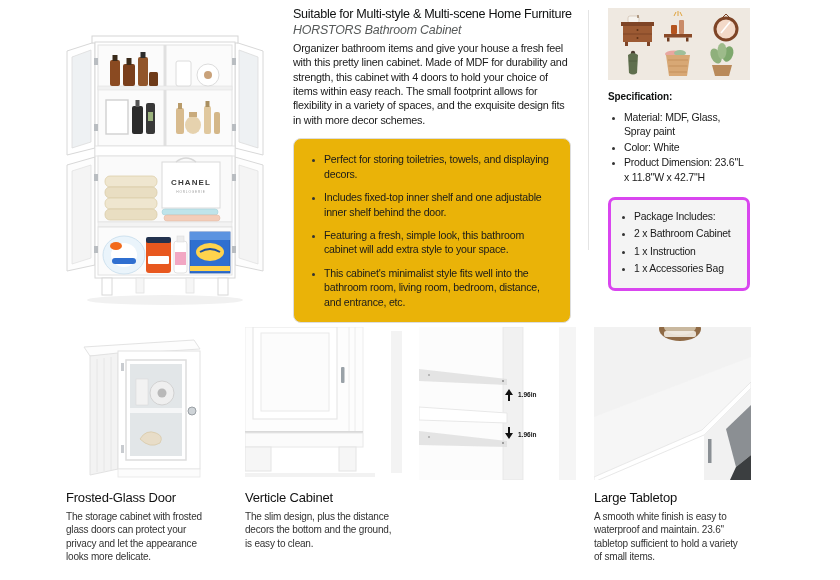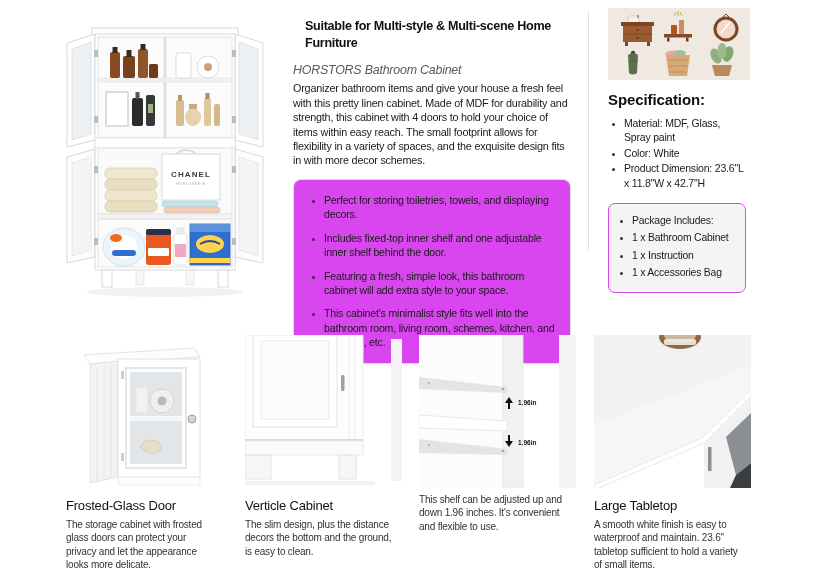--- a/index.html
+++ b/index.html
@@ -4,58 +4,58 @@
 <style>
   html,body{margin:0;padding:0;}
   body{
     width:840px;height:580px;position:relative;background:#ffffff;
     font-family:"Liberation Sans", sans-serif;color:#0f1111;overflow:hidden;
     -webkit-font-smoothing:antialiased;
   }
   .abs{position:absolute;}
 
   
-  #hero-image{left:50px;top:16px;width:230px;height:285px;}
+  #hero-image{left:50px;top:24px;width:230px;height:285px;}
 
   
   #middle{left:293px;top:6px;width:284px;}
-  .title{font-size:12.6px;font-weight:700;line-height:1.32;letter-spacing:-0.3px;margin:12px;color:#0f1111;}
-  .subtitle{font-style:italic;color:#565959;font-size:12.4px;margin-top:7px;letter-spacing:-0.2px;}
+  .title{font-size:12.6px;font-weight:400;line-height:1.32;letter-spacing:-0.3px;margin:0;color:#0f1111;}
+  .subtitle{font-style:italic;color:#565959;font-size:12.4px;letter-spacing:-0.2px;}
   .desc{font-size:10.8px;line-height:1.34;color:#1a1a1a;margin-top:4px;letter-spacing:-0.2px;width:280px;}
   .bullet-box{
-    margin-top:11px;background:#d946ef;border:1px solid #dddddd;border-radius:8px;
+    margin-top:11px;background:#eab308;border:1px solid #dddddd;border-radius:8px;
     padding:13px 14px 13px 6px;width:256px;
   }
   .bullet-box ul{margin:0;padding-left:24px;}
   .bullet-box li{font-size:10.6px;line-height:1.36;letter-spacing:-0.2px;color:#1a1a1a;}
   .bullet-box li + li{margin-top:9px;}
   .bullet-box li::marker{color:#333;font-size:9px;}
 
   
   #divider{left:588px;top:10px;width:1px;height:240px;background:#e4e4e4;}
 
   
   #right{left:608px;top:8px;width:142px;}
   .illus{width:142px;height:72px;background:#efe9e1;}
-  .spec-heading{font-weight:700;font-size:15px;margin-top:11px;letter-spacing:-0.1px;}
+  .spec-heading{font-weight:700;font-size:10px;margin-top:11px;letter-spacing:-0.1px;}
   .spec-list{margin:8px 5px 0 0;padding-left:16px;}
   .spec-list li{font-size:10.5px;line-height:1.37;letter-spacing:-0.2px;color:#1a1a1a;}
   .spec-list li + li{margin-top:1px;}
   .spec-list li::marker{color:#333;font-size:9px;}
   .package-box{
-    margin-top:13px;background:#f4f4f4;border:1px solid #d946ef;border-radius:7px;
+    margin-top:13px;background:#f4f4f4;border:3px solid #d946ef;border-radius:7px;
     padding:10px 6px 12px 2px;width:128px;
   }
   .package-box ul{margin:0;padding-left:21px;}
   .package-box li{font-size:10.4px;line-height:1.38;letter-spacing:-0.2px;color:#1a1a1a;}
   .package-box li + li{margin-top:3px;}
   .package-box li::marker{color:#333;font-size:9px;}
 
   
-  .card{position:absolute;top:335px;width:157px;}
+  .card{position:absolute;top:327px;width:157px;}
   #card-0{left:66px;} #card-1{left:245px;} #card-2{left:419px;} #card-3{left:594px;}
   .card-img{width:157px;height:153px;display:block;}
   .card h3{margin:10px 0 0 0;font-size:13px;font-weight:400;color:#111;letter-spacing:-0.2px;}
   .card p{margin:5px 0 0 0;font-size:10px;line-height:1.34;color:#333;letter-spacing:-0.2px;width:152px;}
 </style>
 </head>
 <body>
 
 <div class="abs" id="hero-image">
   <svg width="230" height="285" viewBox="0 0 230 285">
@@ -193,21 +193,21 @@
 
 <div class="abs" id="middle">
   <h1 class="title">Suitable for Multi-style &amp; Multi-scene Home Furniture</h1>
   <div class="subtitle">HORSTORS Bathroom Cabinet</div>
   <div class="desc">Organizer bathroom items and give your house a fresh feel with this pretty linen cabinet. Made of MDF for durability and strength, this cabinet with 4 doors to hold your choice of items within easy reach. The small footprint allows for flexibility in a variety of spaces, and the exquisite design fits in with more decor schemes.</div>
   <div class="bullet-box">
     <ul>
       <li>Perfect for storing toiletries, towels, and displaying decors.</li>
       <li>Includes fixed-top inner shelf and one adjustable inner shelf behind the door.</li>
       <li>Featuring a fresh, simple look, this bathroom cabinet will add extra style to your space.</li>
-      <li>This cabinet's minimalist style fits well into the bathroom room, living room, schemes, kitchen, and entrance, etc.</li>
+      <li>This cabinet's minimalist style fits well into the bathroom room, living room, bedroom, distance, and entrance, etc.</li>
     </ul>
   </div>
 </div>
 
 <div class="abs" id="divider"></div>
 
 <div class="abs" id="right">
   <div class="illus">
     <svg width="142" height="72" viewBox="0 0 142 72">
       <rect x="0" y="0" width="142" height="72" fill="#efe9e1"></rect>
@@ -264,21 +264,21 @@
   </div>
   <div class="spec-heading">Specification:</div>
   <ul class="spec-list">
     <li>Material: MDF, Glass, Spray paint</li>
     <li>Color: White</li>
     <li>Product Dimension: 23.6"L x 11.8"W x 42.7"H</li>
   </ul>
   <div class="package-box">
     <ul>
       <li>Package Includes:</li>
-      <li>1 x Bathroom Cabinet</li>
+      <li>2 x Bathroom Cabinet</li>
       <li>1 x Instruction</li>
       <li>1 x Accessories Bag</li>
     </ul>
   </div>
 </div>
 
 <div class="card" id="card-0">
   <svg class="card-img" viewBox="0 0 157 153">
     <polygon points="18,20 128,13 134,22 24,29" fill="#fdfdfd" stroke="#e3e3e3" stroke-width="1"></polygon>
     <polygon points="24,29 52,26 52,142 24,148" fill="#f3f3f3" stroke="#e2e2e2" stroke-width="1"></polygon>
@@ -342,21 +342,20 @@
       <rect x="89" y="68" width="2" height="6" fill="#111"></rect>
     </g>
     <text x="99" y="70" font-size="6.5" font-weight="700" fill="#111">1.96in</text>
 
     <g>
       <polygon points="90,112 94,106 86,106" fill="#111"></polygon>
       <rect x="89" y="100" width="2" height="6" fill="#111"></rect>
     </g>
     <text x="99" y="110" font-size="6.5" font-weight="700" fill="#111">1.96in</text>
   </svg>
-  <p>This shelf can be adjusted up and down 1.96 inches. It's convenient and flexible to use.</p>
 </div>
 
 <div class="card" id="card-3">
   <svg class="card-img" viewBox="0 0 157 153">
 
     <polygon points="0,0 157,0 157,55 108,103 0,150" fill="#f6f6f6"></polygon>
     <polygon points="0,0 157,0 157,30 0,90" fill="#f0f0f0" opacity="0.6"></polygon>
 
     <polygon points="157,55 108,103 0,150 0,155 110,108 157,61" fill="#ffffff" stroke="#e2e2e2" stroke-width="0.8"></polygon>
 

